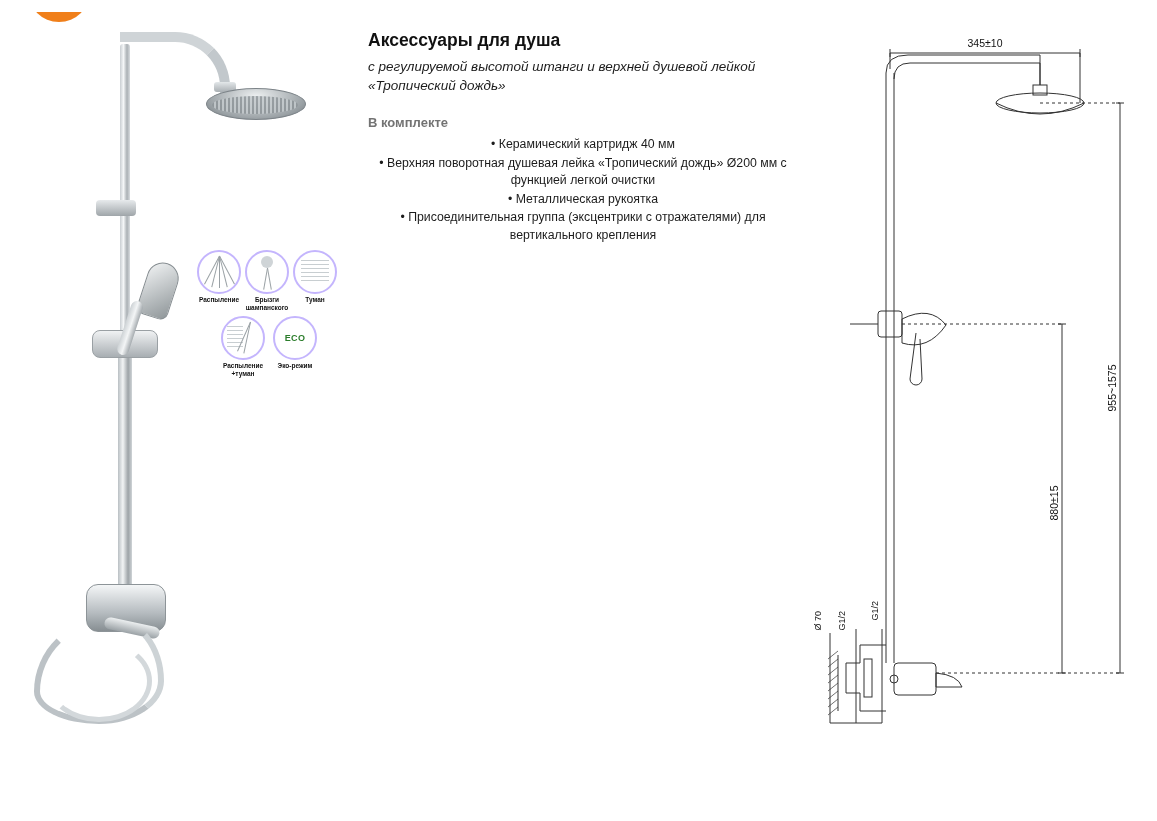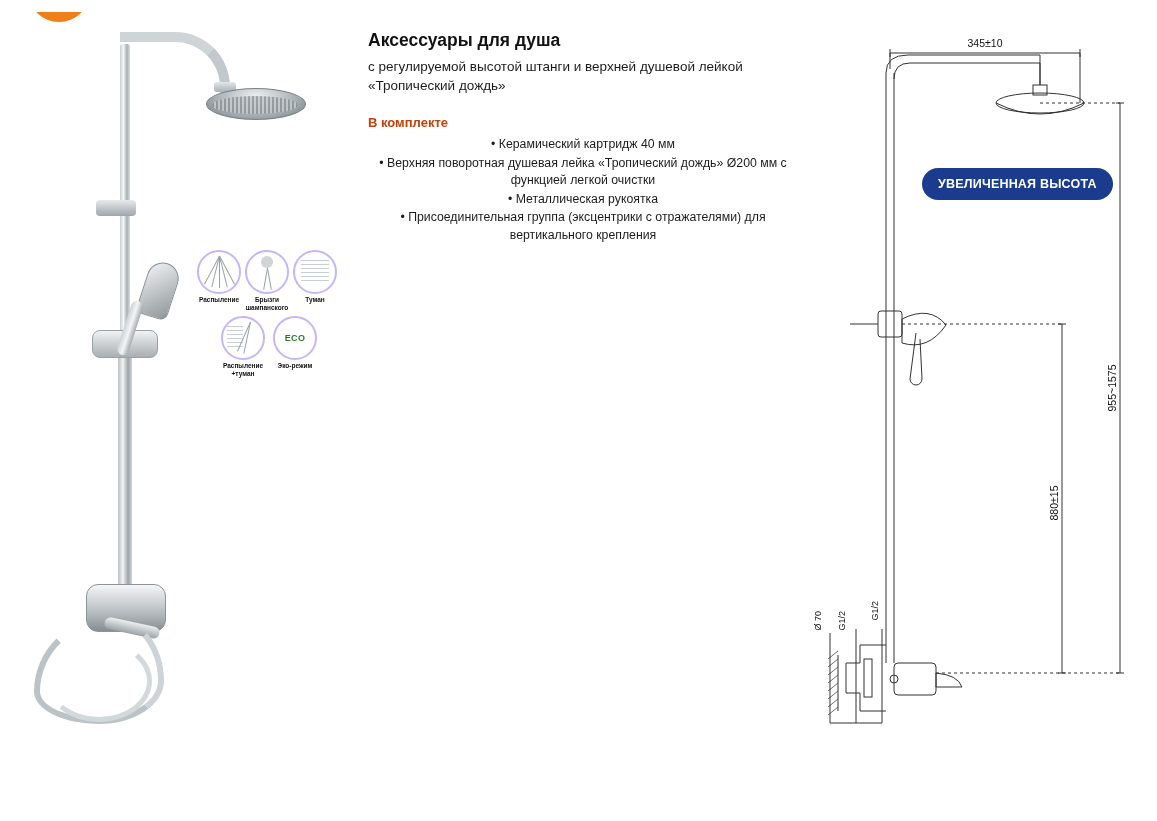--- a/index.html
+++ b/index.html
@@ -72,22 +72,22 @@
   .mode .circ .mist{position:absolute;left:6px;top:8px;width:28px;height:24px;
     background:repeating-linear-gradient(180deg,#c8ced1 0 1px,transparent 1px 4px);}
   .mode .circ .drop{position:absolute;left:14px;top:6px;width:12px;height:12px;border-radius:50%;background:#cfd4d7;}
   .mode .circ .eco{position:absolute;inset:0;display:flex;align-items:center;justify-content:center;
     font-size:9px;font-weight:bold;color:#2b7d2b;letter-spacing:.3px;}
   .mode .lbl{font-size:6.5px;line-height:8px;color:#111;margin-top:2px;font-weight:bold;}
 
   
   .text-col{position:absolute;left:368px;top:30px;width:430px;}
   .title{font-size:17.5px;font-weight:bold;line-height:21px;color:#111;margin:0 0 6px 0;}
-  .subtitle{font-size:13.5px;line-height:19px;color:#1c1c1c;margin:0;}
-  .kit-title{font-size:13px;font-weight:bold;margin:20px 0 6px 0;color:#c2410c;}
+  .subtitle{font-size:13.5px;line-height:19px;color:#1c1c1c;margin:0;font-style:italic;}
+  .kit-title{font-size:13px;font-weight:bold;margin:20px 0 6px 0;color:#737373;}
   .kit-list{list-style:none;margin:0;padding:0;text-align:center;}
   .kit-list li{font-size:12.3px;line-height:17.6px;color:#1c1c1c;margin-bottom:1px;}
   .kit-list li::before{content:"• ";}
 
   
   .tech{position:absolute;left:790px;top:8px;width:360px;height:700px;margin-top:25px;}
   .tech svg{display:block;}
 
   .badge{
     position:absolute;left:922px;top:168px;
@@ -245,21 +245,20 @@
 
       <text x="195" y="14" font-size="10.5" text-anchor="middle" fill="#111" font-family="Liberation Sans, sans-serif">345±10</text>
       <text x="0" y="0" font-size="10.5" fill="#111" font-family="Liberation Sans, sans-serif" transform="translate(326,355) rotate(-90)" text-anchor="middle">955~1575</text>
       <text x="0" y="0" font-size="10.5" fill="#111" font-family="Liberation Sans, sans-serif" transform="translate(268,470) rotate(-90)" text-anchor="middle">880±15</text>
       <text x="0" y="0" font-size="9" fill="#111" font-family="Liberation Sans, sans-serif" transform="translate(31,578) rotate(-90)" text-anchor="end">Ø 70</text>
       <text x="0" y="0" font-size="9" fill="#111" font-family="Liberation Sans, sans-serif" transform="translate(55,578) rotate(-90)" text-anchor="end">G1/2</text>
       <text x="0" y="0" font-size="9" fill="#111" font-family="Liberation Sans, sans-serif" transform="translate(88,568) rotate(-90)" text-anchor="end">G1/2</text>
     </svg>
   </div>
 
-  <div class="badge">УВЕЛИЧЕННАЯ ВЫСОТА</div>
 
   <div class="footer">
     
     
 
     
     
 
     
     

